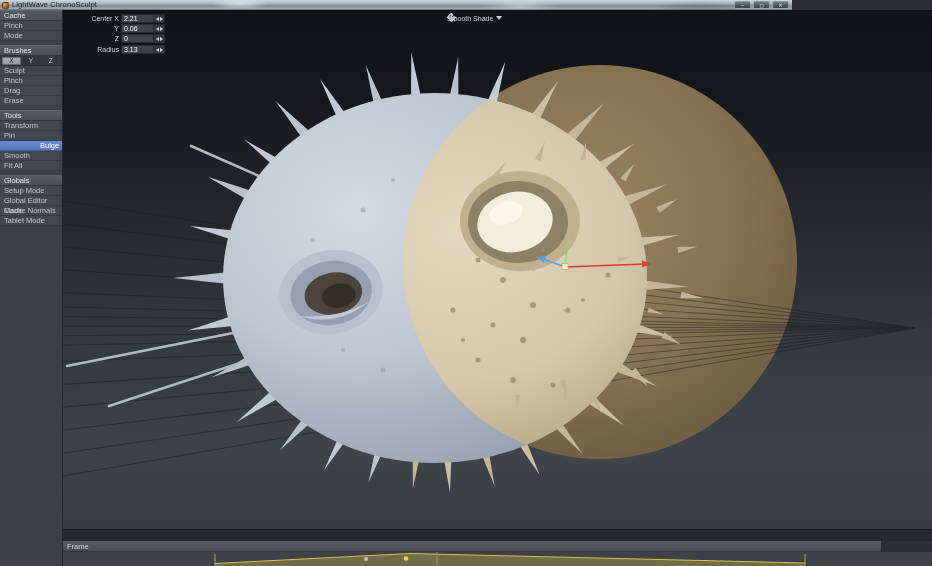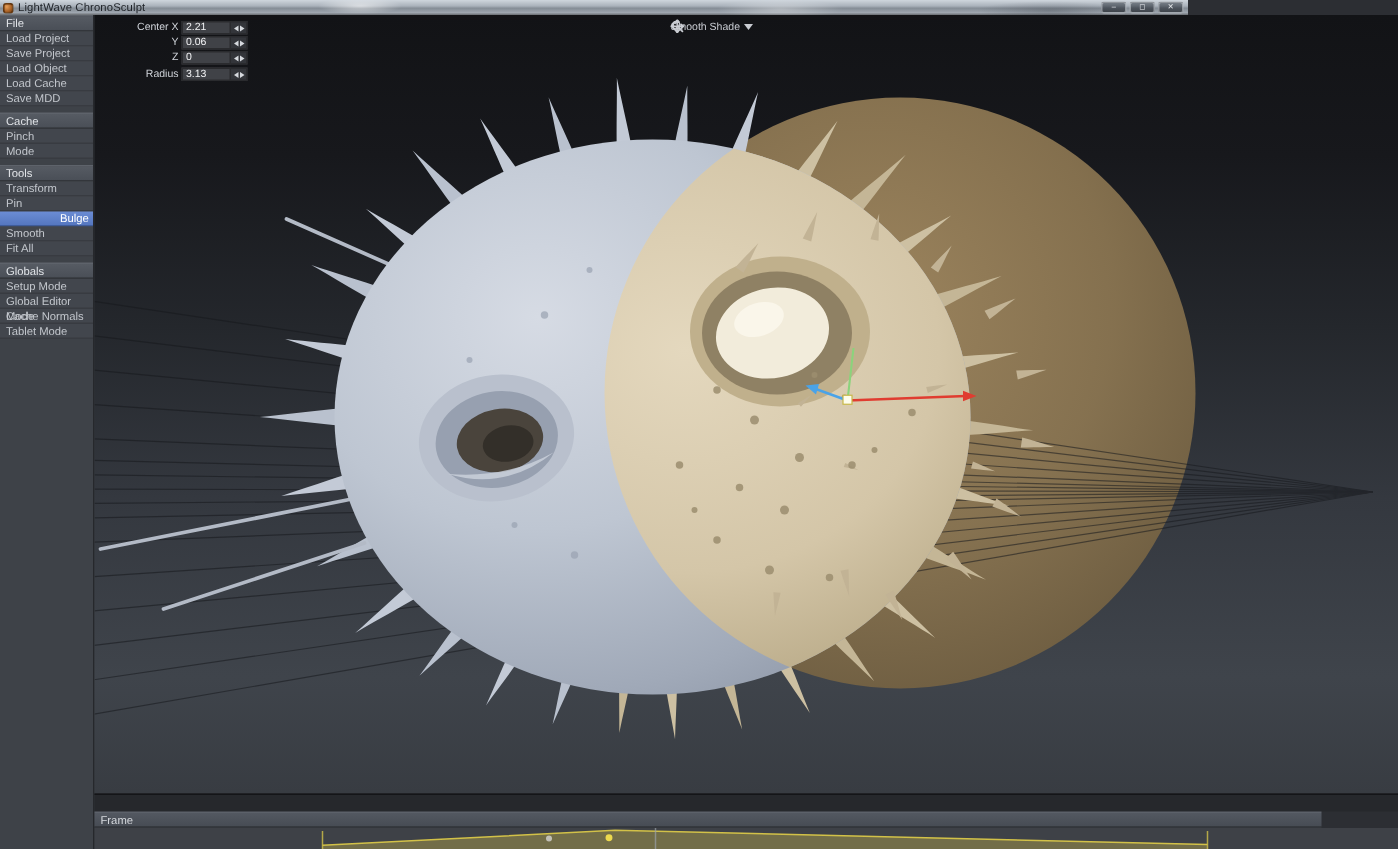--- a/index.html
+++ b/index.html
@@ -125,31 +125,35 @@
   <div class="title-text">LightWave ChronoSculpt</div>
   <div class="win-controls">
     <div class="win-btn">–</div>
     <div class="win-btn">◻</div>
     <div class="win-btn">✕</div>
   </div>
 </div>
 
 <div class="sidebar">
   <div class="sb-section">
-    <div class="sb-header">File</div>
-    <div class="sb-item">Load Project</div>
-    <div class="sb-item">Save Project</div>
-    <div class="sb-item">Load Object</div>
-    <div class="sb-item">Load Cache</div>
-    <div class="sb-item">Save MDD</div>
-  </div>
-  <div class="sb-section">
     <div class="sb-header">Cache</div>
     <div class="sb-item">Pinch</div>
     <div class="sb-item">Mode</div>
+  </div>
+  <div class="sb-section">
+    <div class="sb-header">Brushes</div>
+    <div class="axis-row">
+      <div class="axis-btn selected">X</div>
+      <div class="axis-btn">Y</div>
+      <div class="axis-btn">Z</div>
+    </div>
+    <div class="sb-item">Sculpt</div>
+    <div class="sb-item">Pinch</div>
+    <div class="sb-item">Drag</div>
+    <div class="sb-item">Erase</div>
   </div>
   <div class="sb-section">
     <div class="sb-header">Tools</div>
     <div class="sb-item">Transform</div>
     <div class="sb-item">Pin</div>
     <div class="sb-item selected">Bulge</div>
     <div class="sb-item">Smooth</div>
     <div class="sb-item">Fit All</div>
   </div>
   <div class="sb-section">

